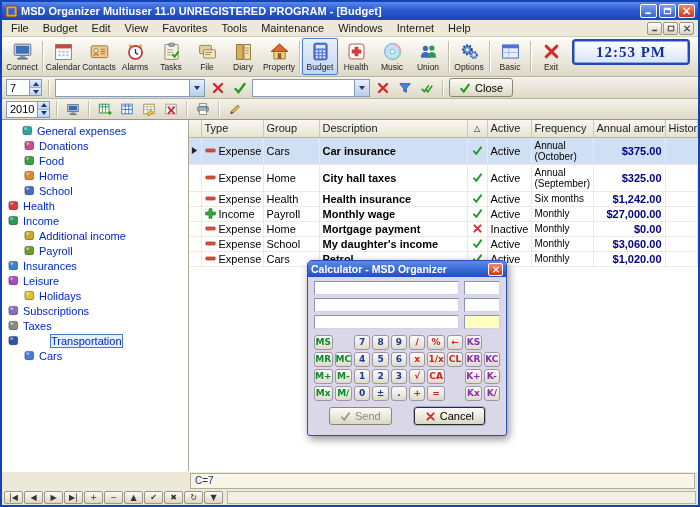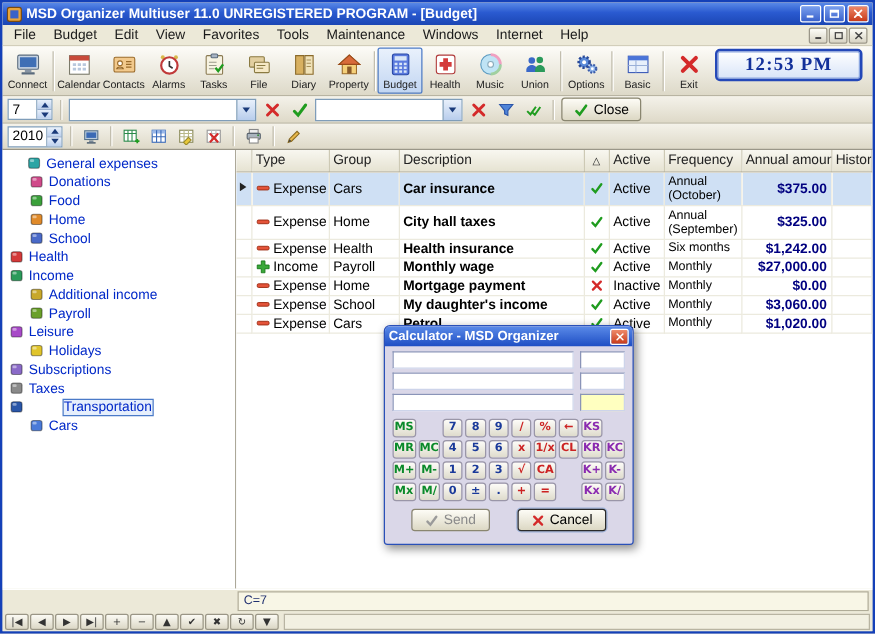--- a/index.html
+++ b/index.html
@@ -556,20 +556,29 @@
           <span class="tree-label">Additional income</span>
         </div>
         <div class="tree-item" style="padding-left: 22px;">
           <span class="nicon">
             <svg viewBox="0 0 12 12">
               <rect x="1" y="1.5" width="9.5" height="9" rx="2" fill="#6aa02a" stroke="rgba(0,0,0,0.4)"></rect>
               <rect x="2.2" y="2.7" width="3.6" height="2.4" rx="1" fill="rgba(255,255,255,0.45)"></rect>
             </svg>
           </span>
           <span class="tree-label">Payroll</span>
+        </div>
+        <div class="tree-item" style="padding-left: 6px;">
+          <span class="nicon">
+            <svg viewBox="0 0 12 12">
+              <rect x="1" y="1.5" width="9.5" height="9" rx="2" fill="#3a86c8" stroke="rgba(0,0,0,0.4)"></rect>
+              <rect x="2.2" y="2.7" width="3.6" height="2.4" rx="1" fill="rgba(255,255,255,0.45)"></rect>
+            </svg>
+          </span>
+          <span class="tree-label">Insurances</span>
         </div>
         <div class="tree-item" style="padding-left: 6px;">
           <span class="nicon">
             <svg viewBox="0 0 12 12">
               <rect x="1" y="1.5" width="9.5" height="9" rx="2" fill="#a84ac8" stroke="rgba(0,0,0,0.4)"></rect>
               <rect x="2.2" y="2.7" width="3.6" height="2.4" rx="1" fill="rgba(255,255,255,0.45)"></rect>
             </svg>
           </span>
           <span class="tree-label">Leisure</span>
         </div>

